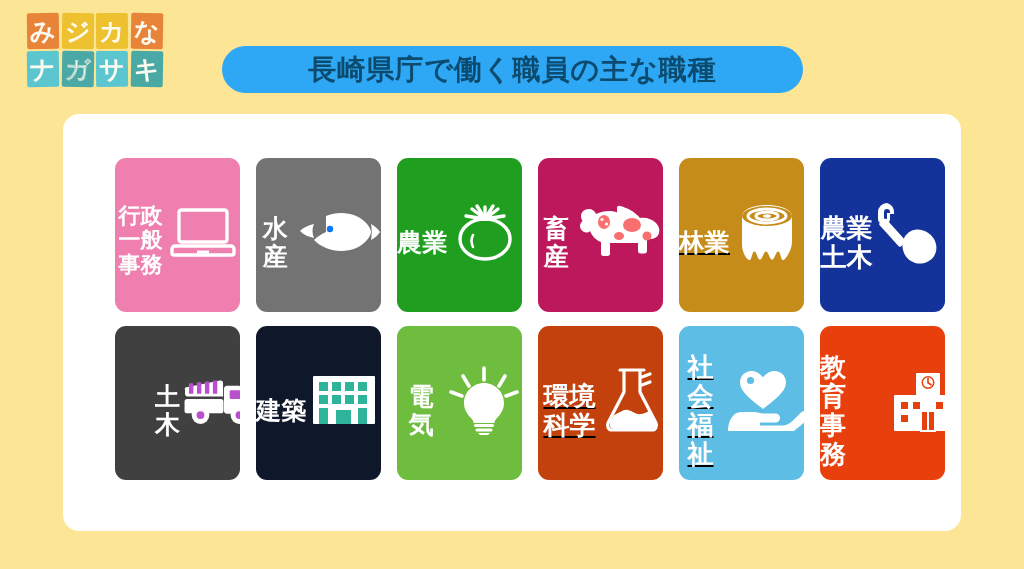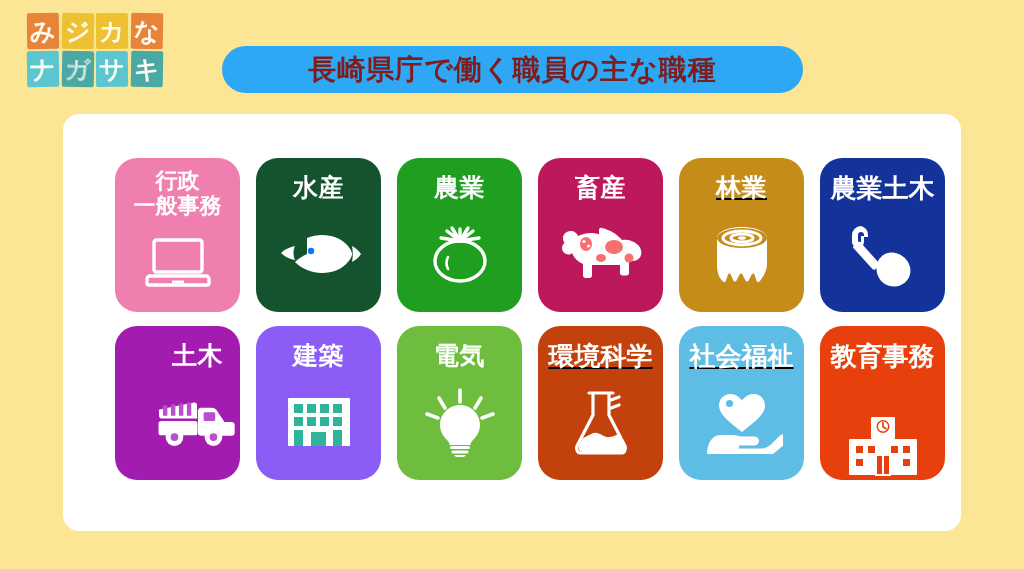--- a/index.html
+++ b/index.html
@@ -56,21 +56,21 @@
     top: 46px;
     width: 581px;
     height: 47px;
     background: #2ea7f4;
     border-radius: 24px;
     display: flex;
     align-items: center;
     justify-content: center;
   }
   #title-pill .title-text {
-    color: #7f1d1d;
+    color: #0c4a6e;
     font-size: 28px;
     font-weight: 700;
     letter-spacing: 1px;
     line-height: 1;
     white-space: nowrap;
   }
 
   
   #content-panel {
     position: absolute;
@@ -87,24 +87,24 @@
     left: 45px;
     top: 44px;
     display: grid;
     grid-template-columns: repeat(6, 132px);
     grid-template-rows: repeat(2, 154px);
     column-gap: 9px;
     row-gap: 14px;
   }
 
   .job-card {
-    border-radius: 22px;
+    border-radius: 11px;
     position: relative;
     display: flex;
-    flex-direction: column;
+    flex-direction: row;
     align-items: center;
     overflow: hidden;
     margin-left: 7px;
   }
   .job-label {
     margin-top: 16px;
     color: #ffffff;
     font-weight: 700;
     text-align: center;
     line-height: 1.12;
@@ -153,21 +153,21 @@
         <div class="job-label">行政
 一般事務</div>
         <div class="job-icon">
           <svg width="74" height="54" viewBox="0 0 74 54" fill="none" stroke="#fff" stroke-width="3.4">
       <rect x="13" y="5" width="48" height="32" rx="2.5"></rect>
       <path d="M9 41 h56 a3 3 0 0 1 3 3 v4 a2 2 0 0 1 -2 2 H8 a2 2 0 0 1 -2 -2 v-4 a3 3 0 0 1 3 -3 z"></path>
       <line x1="31" y1="47" x2="43" y2="47" stroke-width="3"></line>
     </svg>
         </div>
       </div>
-      <div class="job-card len2" style="background: #14532d;">
+      <div class="job-card len2" style="background: #737373;">
         <div class="job-label">水産</div>
         <div class="job-icon">
           <svg width="86" height="48" viewBox="0 0 86 48" fill="#fff">
       <path d="M31 8c14-6 32-3 41 8 3 3.5 4 6.5 4 8s-1 4.5-4 8c-9 11-27 14-41 8-5-2-9-5-12-8 3-3 7-6 12-8z"></path>
       <path d="M76 16c4 2 7 5 9 8-2 3-5 6-9 8 1-5 1-11 0-16z"></path>
       <path d="M19 16c-5 1-10 3-14 7 4 4 9 6 14 7-2-4-2-10 0-14z"></path>
       <circle cx="35" cy="21" r="3.2" fill="#0b76f7"></circle>
     </svg>
         </div>
       </div>
@@ -211,40 +211,40 @@
       <div class="job-card len4" style="background: rgb(19, 51, 155);">
         <div class="job-label">農業土木</div>
         <div class="job-icon">
           <svg width="72" height="66" viewBox="0 0 72 66" fill="#fff">
       <path d="M14 4 a9 9 0 0 0 -9 9 v7 a4 4 0 0 0 4 4 h4 a4 4 0 0 0 4 -4 v-6 h-3 v6 h-3 v-7 a3 3 0 0 1 6 0 v2 h4 v-2 a9 9 0 0 0 -7 -9z"></path>
       <rect x="15" y="18" width="9" height="32" rx="2" transform="rotate(-42 19 34)"></rect>
       <path d="M38 32 c8-4 18 0 23 8 5 9 2 19-7 23-9 4-19 0-23-9-3.5-8-1-18 7-22z"></path>
     </svg>
         </div>
       </div>
-      <div class="job-card len2" style="background: #a21caf; padding-left: 40px;">
+      <div class="job-card len2" style="background: #404040; padding-left: 40px;">
         <div class="job-label">土木</div>
         <div class="job-icon">
           <svg width="96" height="56" viewBox="0 0 96 56" fill="#fff">
       <path d="M5 14 L44 6 c2-.4 3.5.9 3.5 2.8 V24 H8 c-2 0-3.5-1.3-3.5-3.2 V17 C4.5 15.5 4 14.6 5 14z"></path>
       <rect x="9" y="9" width="5" height="12" rx="1" fill="#b84fcd"></rect>
       <rect x="18" y="8" width="5" height="13" rx="1" fill="#b84fcd"></rect>
       <rect x="27" y="7" width="5" height="14" rx="1" fill="#b84fcd"></rect>
       <rect x="36" y="6" width="5" height="15" rx="1" fill="#b84fcd"></rect>
       <path d="M52 12 h12 c3 0 5 1.5 6.5 4 l8 12 h8 c2 0 3.5 1.5 3.5 3.5 V40 c0 2-1.5 3.5-3.5 3.5 H52 c-2 0-3.5-1.5-3.5-3.5 V15.5 C48.5 13.5 50 12 52 12z"></path>
       <rect x="55" y="17" width="13" height="10" rx="1.5" fill="#b84fcd"></rect>
       <rect x="4" y="27" width="44" height="16" rx="3"></rect>
       <circle cx="22" cy="45" r="10"></circle>
       <circle cx="22" cy="45" r="4.4" fill="#b84fcd"></circle>
       <circle cx="66" cy="45" r="10"></circle>
       <circle cx="66" cy="45" r="4.4" fill="#b84fcd"></circle>
     </svg>
         </div>
       </div>
-      <div class="job-card len2" style="background: #8b5cf6;">
+      <div class="job-card len2" style="background: #0f172a;">
         <div class="job-label">建築</div>
         <div class="job-icon">
           <svg width="74" height="56" viewBox="0 0 74 56" fill="#fff">
       <rect x="6" y="4" width="62" height="48" rx="1"></rect>
       <rect x="12" y="10" width="9" height="9" fill="#2eb49a"></rect>
       <rect x="25" y="10" width="9" height="9" fill="#2eb49a"></rect>
       <rect x="38" y="10" width="9" height="9" fill="#2eb49a"></rect>
       <rect x="51" y="10" width="9" height="9" fill="#2eb49a"></rect>
       <rect x="12" y="23" width="9" height="9" fill="#2eb49a"></rect>
       <rect x="25" y="23" width="9" height="9" fill="#2eb49a"></rect>

